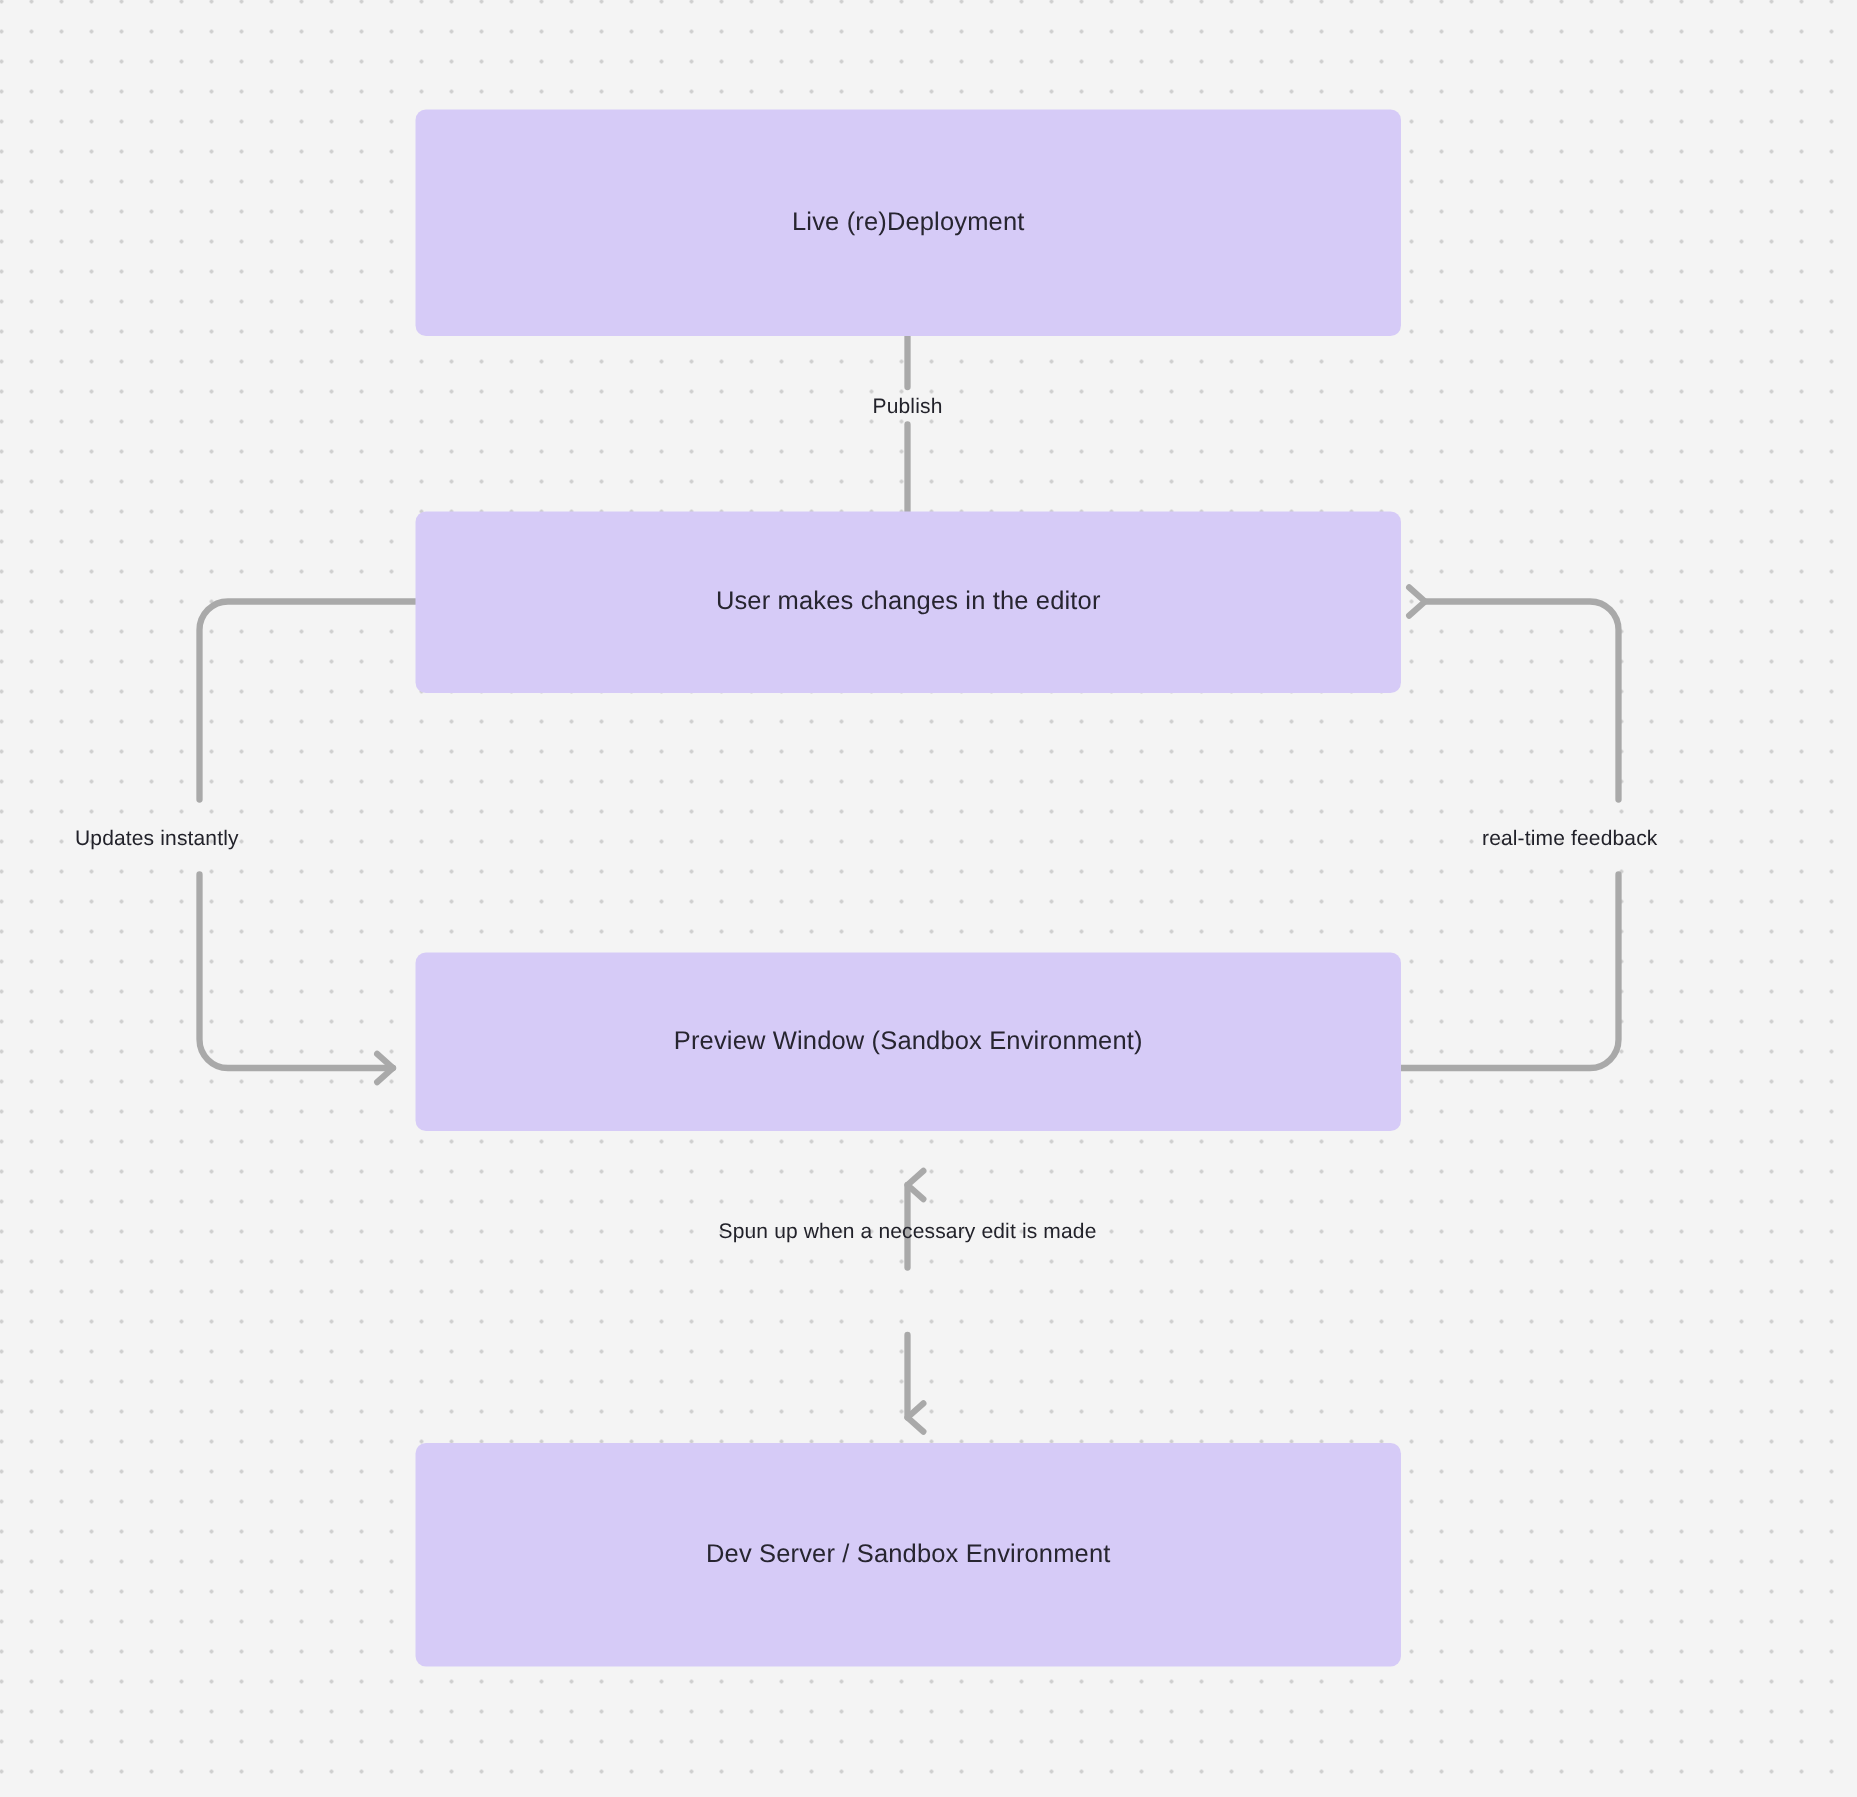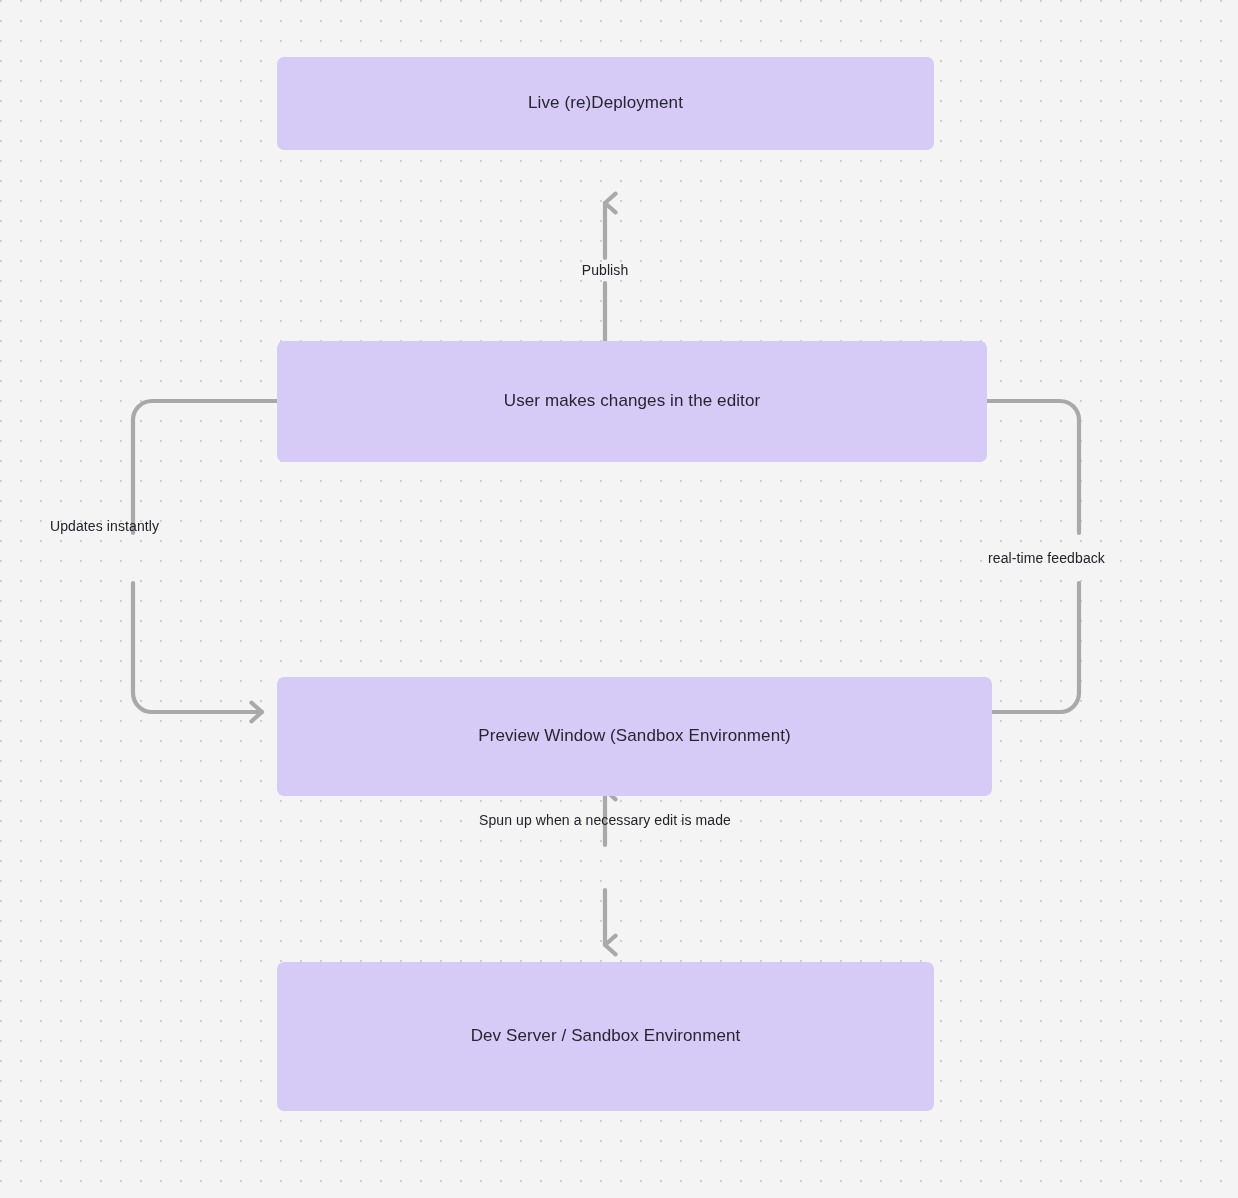--- a/index.html
+++ b/index.html
@@ -98,37 +98,37 @@
       <path d="M 133 583 L 133 693 A 19 19 0 0 0 152 712 L 262 712" marker-end="url(#arrow-right)"></path>
 
       <path d="M 934 712 L 1060 712 A 19 19 0 0 0 1079 693 L 1079 583"></path>
       <path d="M 1079 533 L 1079 420 A 19 19 0 0 0 1060 401 L 950 401" marker-end="url(#arrow-left)"></path>
 
       <path d="M 605 845 L 605 790" marker-end="url(#arrow-up)"></path>
       <path d="M 605 890 L 605 945" marker-end="url(#arrow-down)"></path>
     </g>
   </svg>
 
-  <div class="node" style="left:277px; top:57px; width:657px; height:93px;">
+  <div class="node" style="left:277px; top:73px; width:657px; height:151px;">
     <span>Live (re)Deployment</span>
   </div>
 
-  <div class="node" style="left:277px; top:341px; width:710px; height:121px;">
+  <div class="node" style="left:277px; top:341px; width:657px; height:121px;">
     <span>User makes changes in the editor</span>
   </div>
 
-  <div class="node" style="left:277px; top:677px; width:715px; height:119px;">
+  <div class="node" style="left:277px; top:635px; width:657px; height:119px;">
     <span>Preview Window (Sandbox Environment)</span>
   </div>
 
   <div class="node" style="left:277px; top:962px; width:657px; height:149px;">
     <span>Dev Server / Sandbox Environment</span>
   </div>
 
   <div class="edge-label center" style="left:605px; top:270px;">Publish</div>
 
-  <div class="edge-label left-anchor" style="left:50px; top:526px;">Updates instantly</div>
+  <div class="edge-label left-anchor" style="left:50px; top:558px;">Updates instantly</div>
 
   <div class="edge-label left-anchor" style="left:988px; top:558px;">real-time feedback</div>
 
   <div class="edge-label center" style="left:605px; top:820px;">Spun up when a necessary edit is made</div>
 
 </div>
 
 </body></html>

